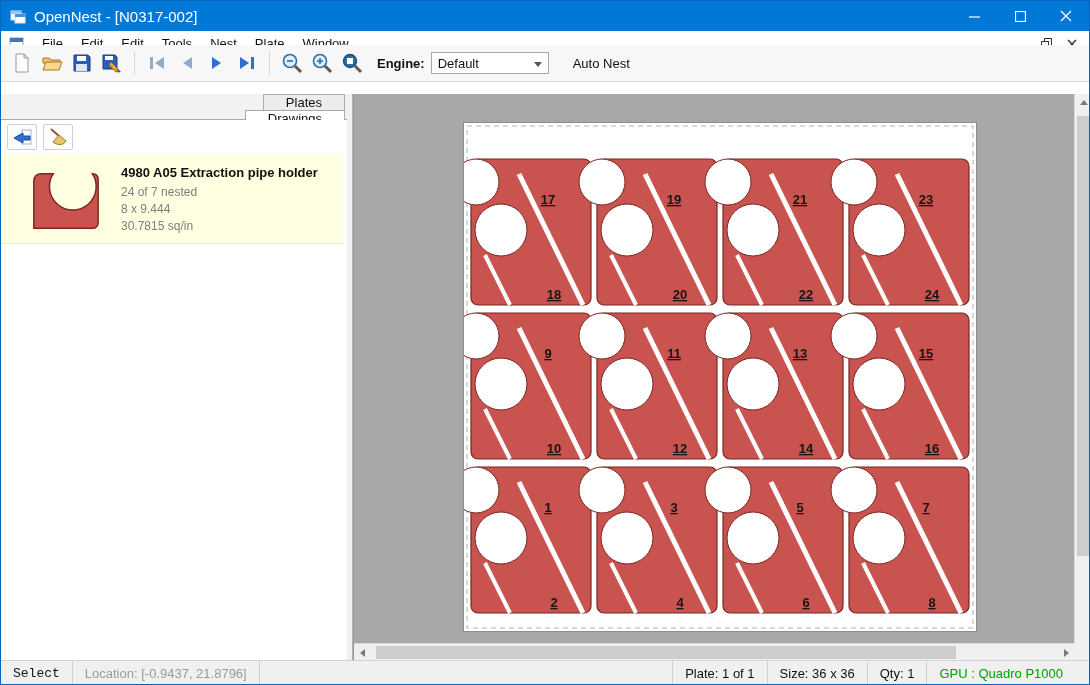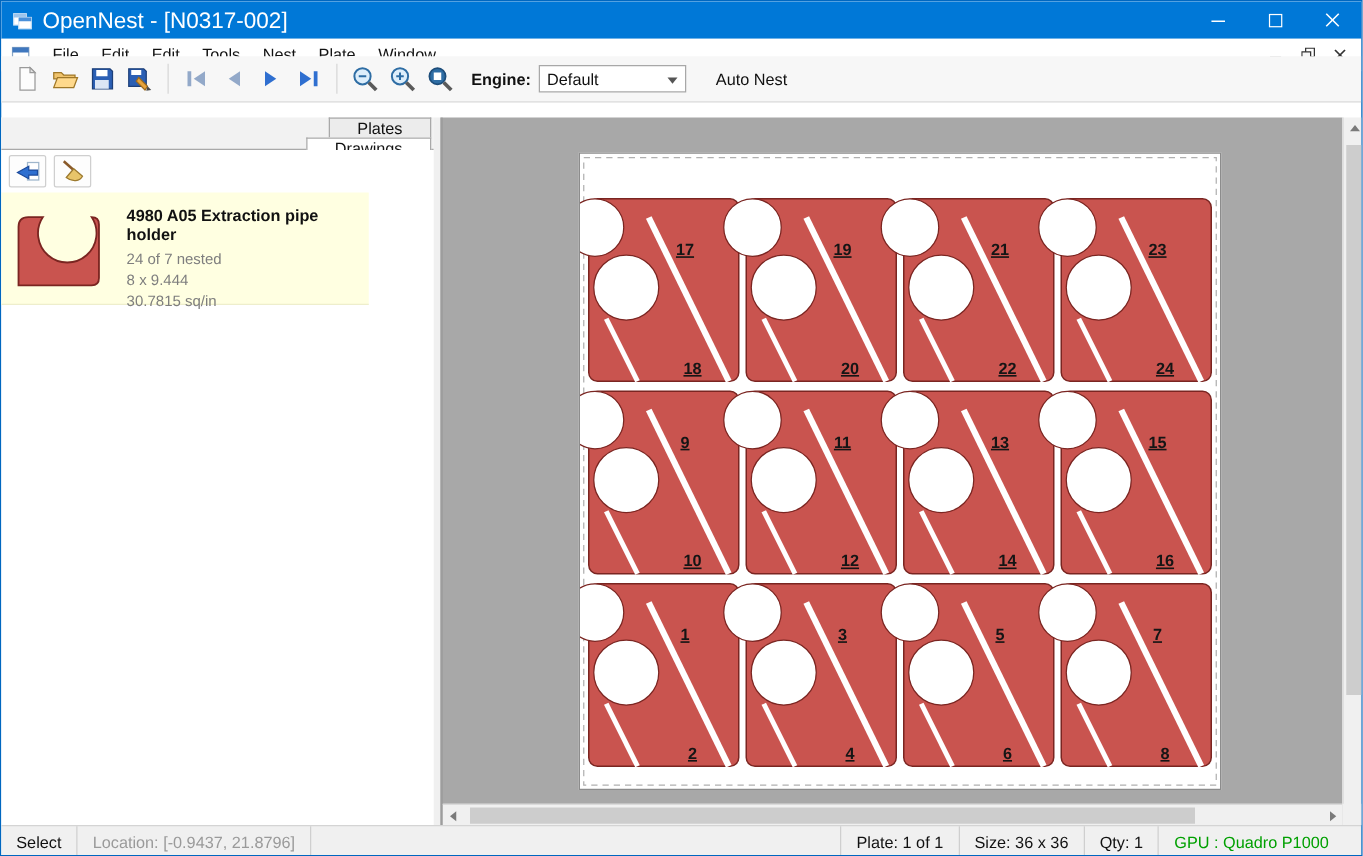--- a/index.html
+++ b/index.html
@@ -3,21 +3,21 @@
 <meta charset="utf-8">
 <style>
   * { margin:0; padding:0; box-sizing:border-box; }
   html,body { width:1090px; height:685px; }
   body { font-family:"Liberation Sans",sans-serif; font-size:13px; color:#111; background:#fff; overflow:hidden; }
   .window { position:relative; width:1090px; height:685px; border:1px solid #0067c0; background:#fff; overflow:hidden; }
 
   
   .titlebar { position:absolute; left:0; top:0; width:100%; height:30px; background:#0078d7; color:#fff; display:flex; align-items:center; }
   .titlebar .app-icon { margin:0 8px 0 9px; display:flex; }
-  .titlebar .title { font-size:18px; }
+  .titlebar .title { font-size:15px; }
   .win-controls { margin-left:auto; display:flex; height:100%; }
   .win-btn { width:46px; height:100%; display:flex; align-items:center; justify-content:center; cursor:default; }
 
   
   .menubar { position:absolute; left:0; top:30px; width:100%; height:26px; background:#fff; display:flex; align-items:center; border-bottom:1px solid #e6e6e6; }
   .menubar .mdi-icon { margin:0 8px 0 8px; display:flex; }
   .menu-item { padding:4px 9px; cursor:default; }
   .mdi-controls { margin-left:auto; display:flex; align-items:center; padding-right:4px; }
   .mdi-btn { width:26px; height:20px; display:flex; align-items:center; justify-content:center; }
 
@@ -36,21 +36,21 @@
   .splitter { position:absolute; left:346px; top:0; width:6px; height:100%; background:#f0f0f0; border-right:1px solid #b4b4b4; }
 
   
   .tabstrip { position:absolute; left:0; top:0; width:346px; height:26px; background:#f2f2f2; border-bottom:1px solid #a9a9a9; display:flex; align-items:flex-end; padding-left:2px;flex-direction:column; }
   .tab { height:23px; padding:0 22px; display:flex; align-items:center; background:#ececec; border:1px solid #a9a9a9; border-bottom:none; margin-right:2px; font-size:13px; }
   .tab.active { background:#fff; height:26px; margin-bottom:-1px; border-bottom:1px solid #fff; }
 
   .panel-toolbar { position:absolute; left:0; top:26px; width:346px; height:34px; background:#fff; display:flex; align-items:center; padding-left:6px; gap:6px; }
   .pt-btn { width:30px; height:26px; border:1px solid #cfcfcf; background:#fdfdfd; display:flex; align-items:center; justify-content:center; border-radius:2px; }
 
-  .drawing-item { position:absolute; left:0; top:60px; width:294px; height:90px; background:#ffffe1; display:flex; padding:5px 3px; border-bottom:1px solid #eeeecc; }
+  .drawing-item { position:absolute; left:0; top:60px; width:342px; height:90px; background:#ffffe1; display:flex; padding:5px 20px; border-bottom:1px solid #eeeecc; }
   .thumb { width:88px; display:flex; align-items:center; justify-content:center; }
   .item-text { padding:6px 0 0 12px; }
   .item-title { font-weight:bold; font-size:13px; margin-bottom:4px; }
   .item-line { color:#7e7e7e; font-size:12px; line-height:17px; }
 
   
   .canvas { position:absolute; left:352px; top:0; width:721px; height:566px; background:#a8a8a8; border-left:1px solid #949494; overflow:hidden; }
   .plate { position:absolute; left:109px; top:28px; width:514px; height:510px; background:#fff; border:1px solid #8c8c8c; }
   .plate svg { display:block; }
 
@@ -62,21 +62,21 @@
   .sb-btn { position:absolute; width:17px; height:17px; display:flex; align-items:center; justify-content:center; }
   .tri-up { width:0;height:0;border-left:4px solid transparent;border-right:4px solid transparent;border-bottom:5px solid #7a7a7a; }
   .tri-down { width:0;height:0;border-left:4px solid transparent;border-right:4px solid transparent;border-top:5px solid #7a7a7a; }
   .tri-left { width:0;height:0;border-top:4px solid transparent;border-bottom:4px solid transparent;border-right:5px solid #7a7a7a; }
   .tri-right { width:0;height:0;border-top:4px solid transparent;border-bottom:4px solid transparent;border-left:5px solid #7a7a7a; }
   .corner { position:absolute; left:1073px; top:549px; width:17px; height:17px; background:#f0f0f0; }
 
   
   .statusbar { position:absolute; left:0; top:659px; width:100%; height:25px; background:#f0f0f0; border-top:1px solid #d4d4d4; display:flex; align-items:center; font-size:13px; }
   .sb-seg { padding:0 12px; height:100%; display:flex; align-items:center; }
-  .sb-mode { border-right:1px solid #cfcfcf; min-width:52px; }
+  .sb-mode { border-right:1px solid #cfcfcf; min-width:52px;font-family:Liberation Mono, monospace; }
   .sb-loc { color:#9a9a9a; border-right:1px solid #cfcfcf; }
   .sb-spacer { flex:1; }
   .sb-right { border-left:1px solid #cfcfcf; }
   .sb-gpu { color:#00a000; }
   .grip { width:14px; height:100%; }
 </style>
 </head>
 <body>
 
 <div class="window">

